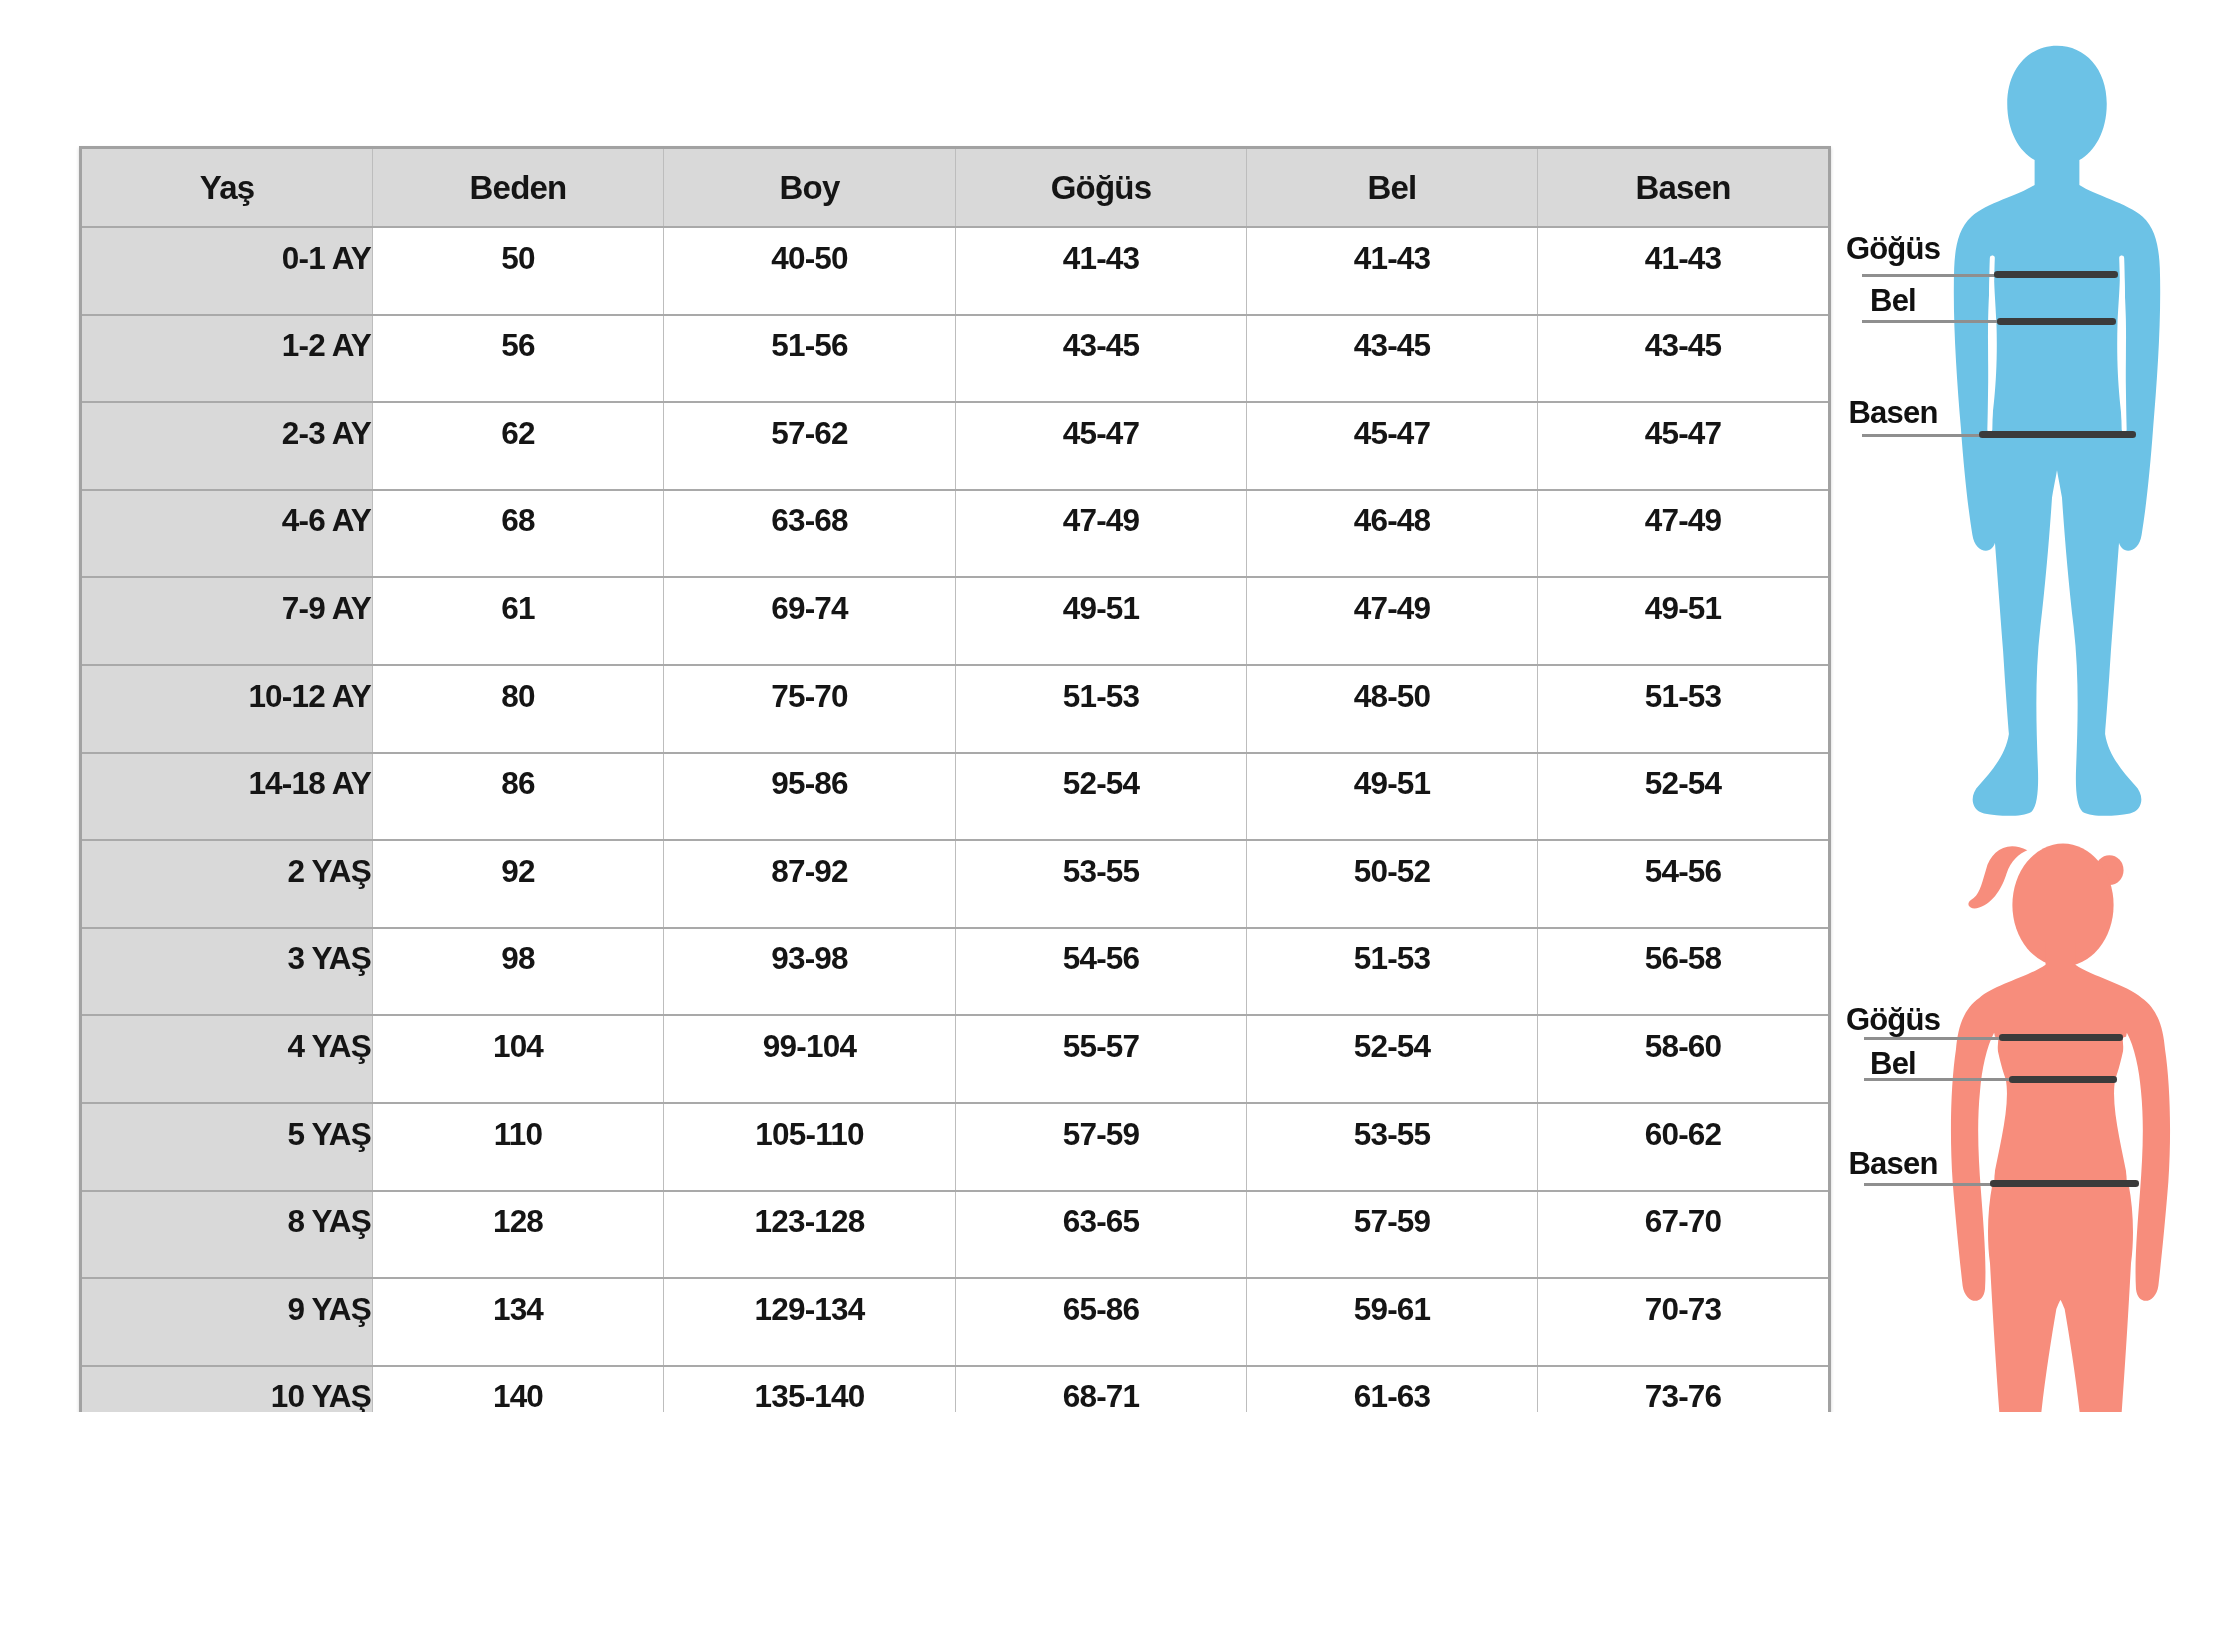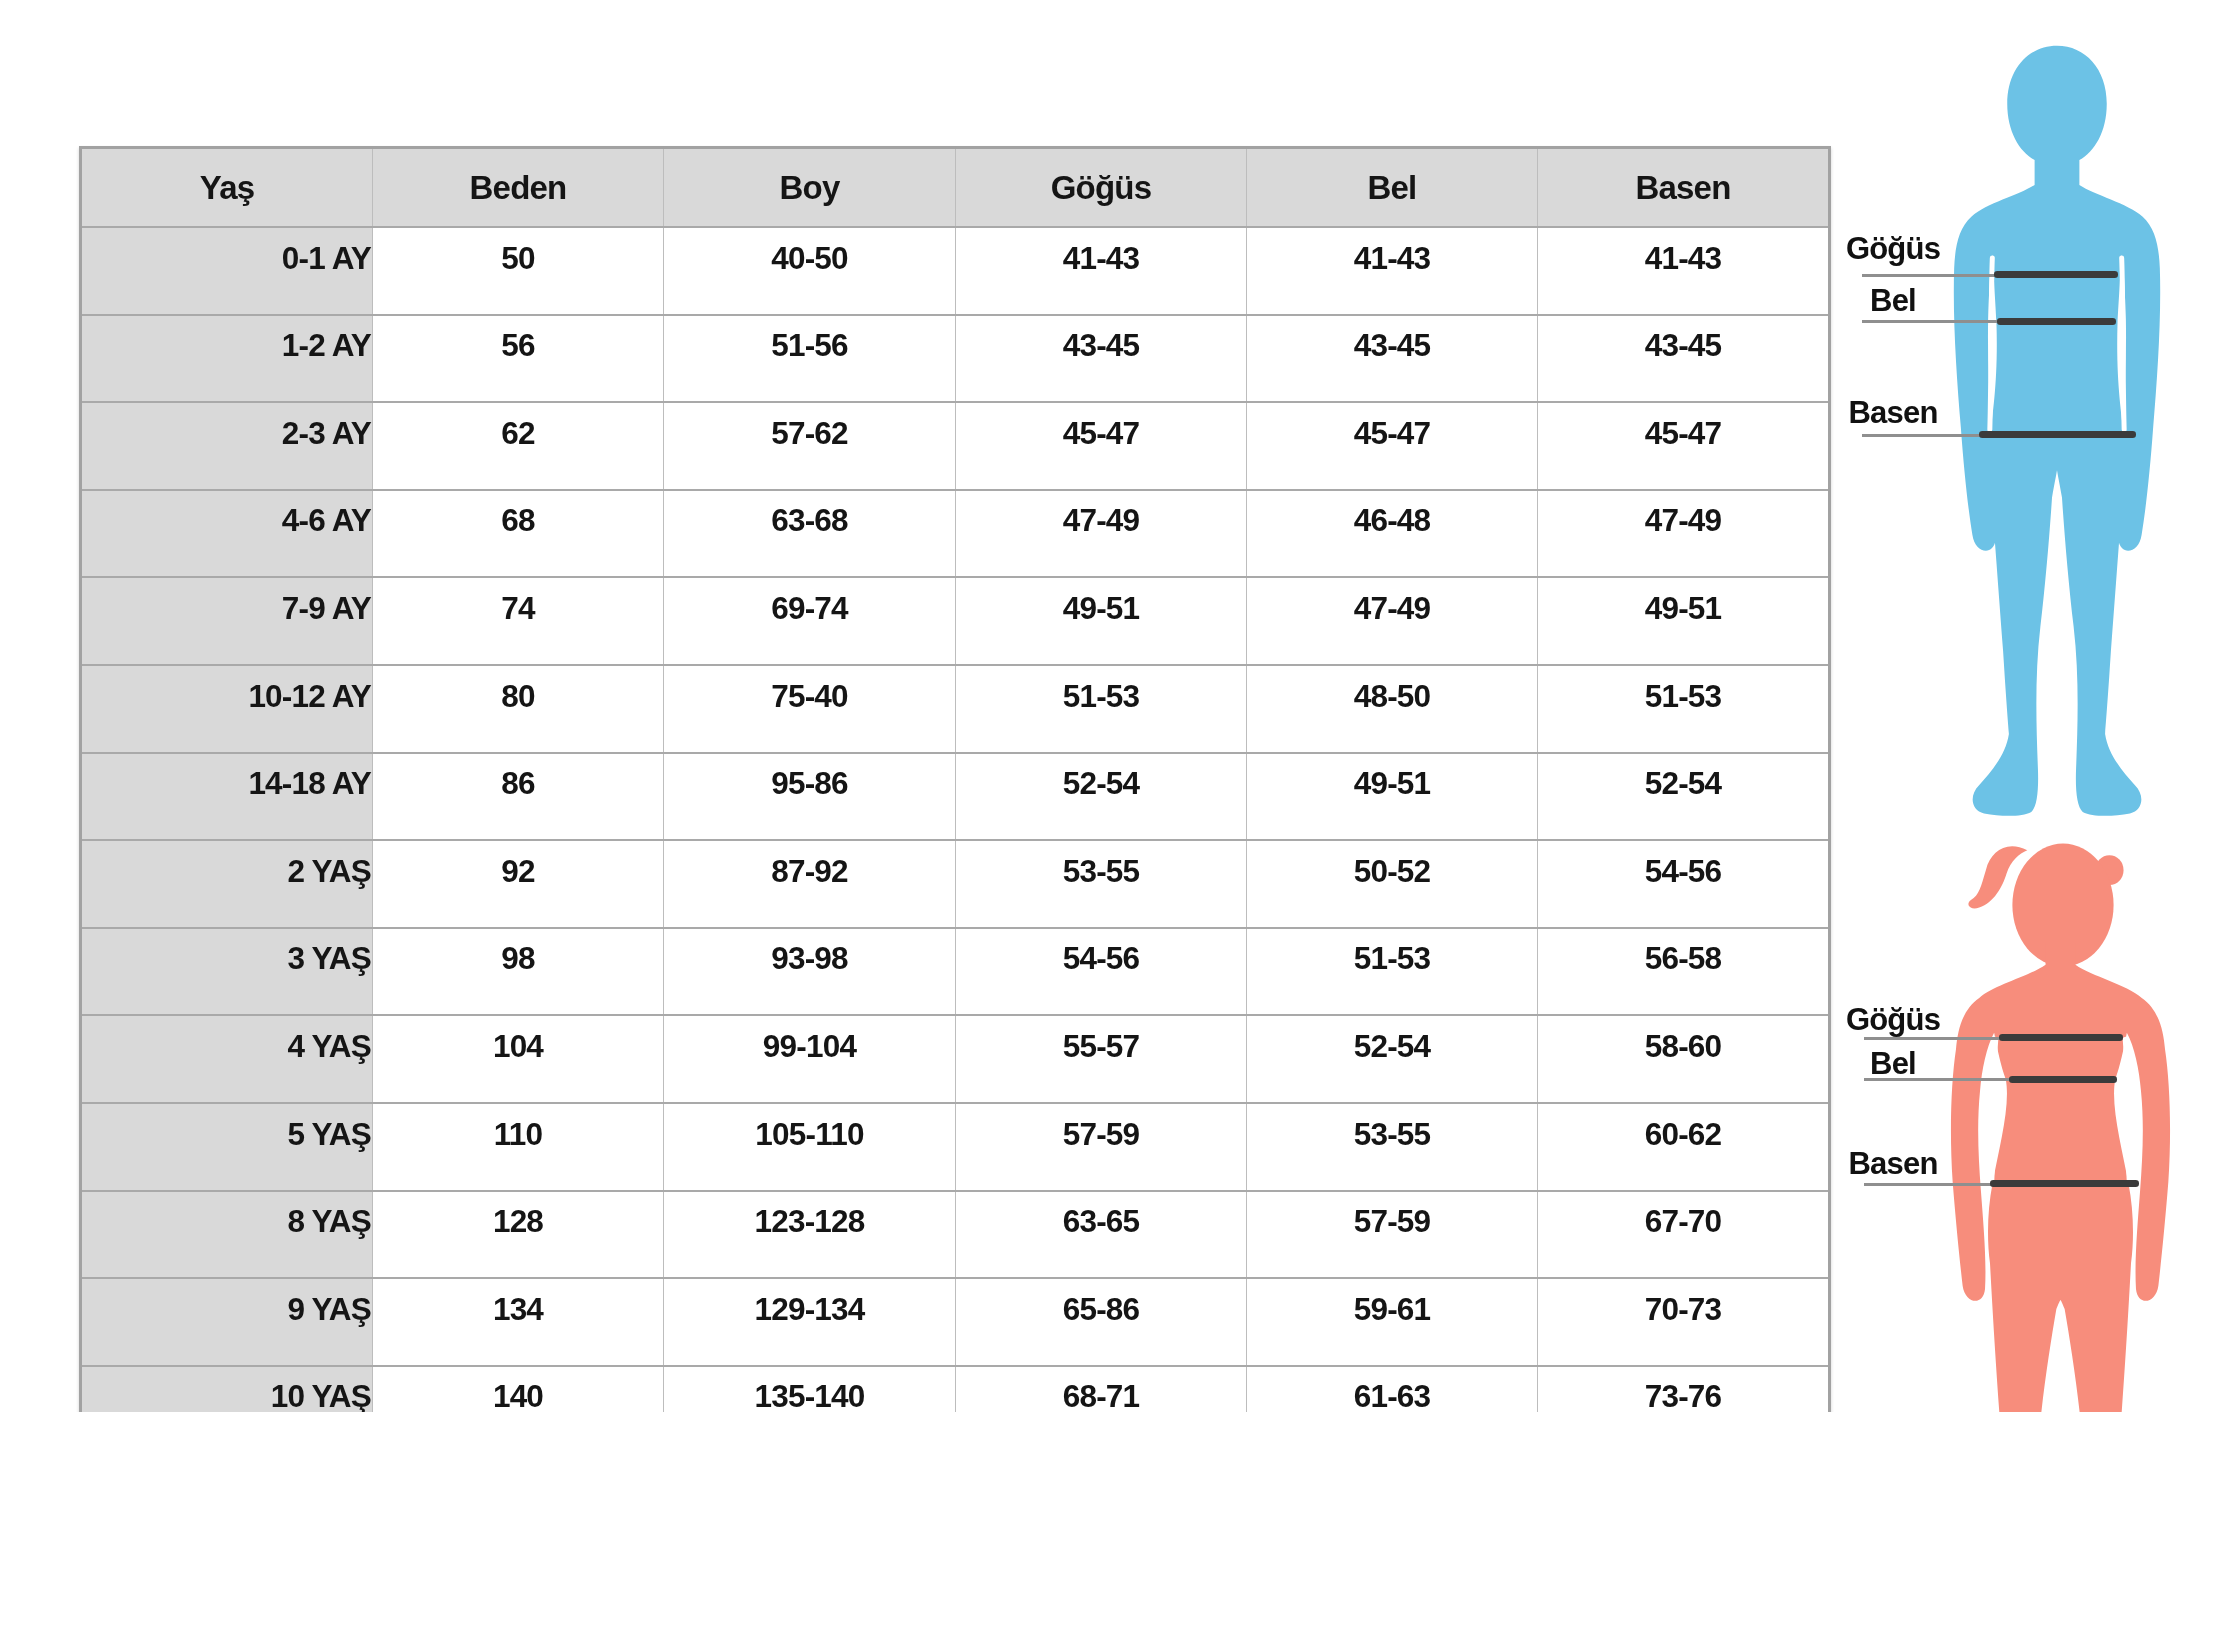--- a/index.html
+++ b/index.html
@@ -146,30 +146,30 @@
         <tr>
           <td>4-6 AY</td>
           <td>68</td>
           <td>63-68</td>
           <td>47-49</td>
           <td>46-48</td>
           <td>47-49</td>
         </tr>
         <tr>
           <td>7-9 AY</td>
-          <td>74</td>
+          <td>61</td>
           <td>69-74</td>
           <td>49-51</td>
           <td>47-49</td>
           <td>49-51</td>
         </tr>
         <tr>
           <td>10-12 AY</td>
           <td>80</td>
-          <td>75-40</td>
+          <td>75-70</td>
           <td>51-53</td>
           <td>48-50</td>
           <td>51-53</td>
         </tr>
         <tr>
           <td>14-18 AY</td>
           <td>86</td>
           <td>95-86</td>
           <td>52-54</td>
           <td>49-51</td>

